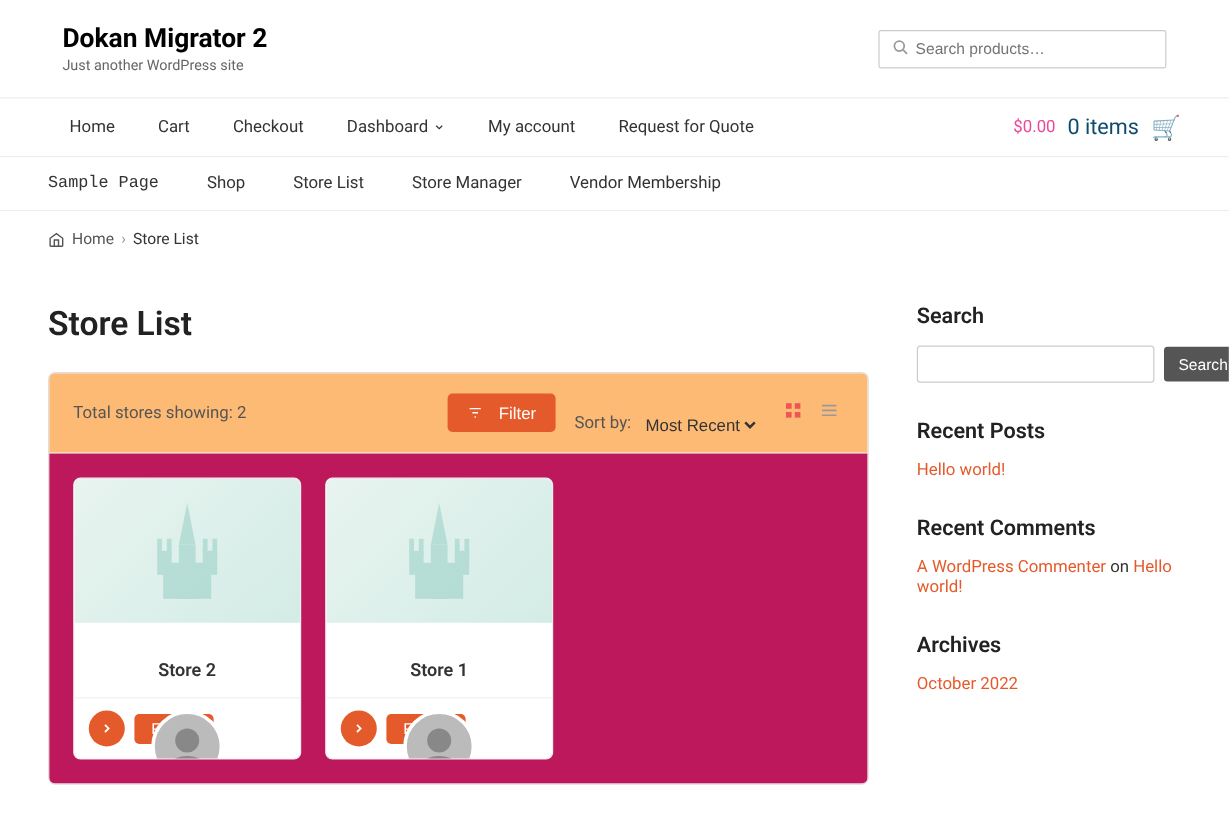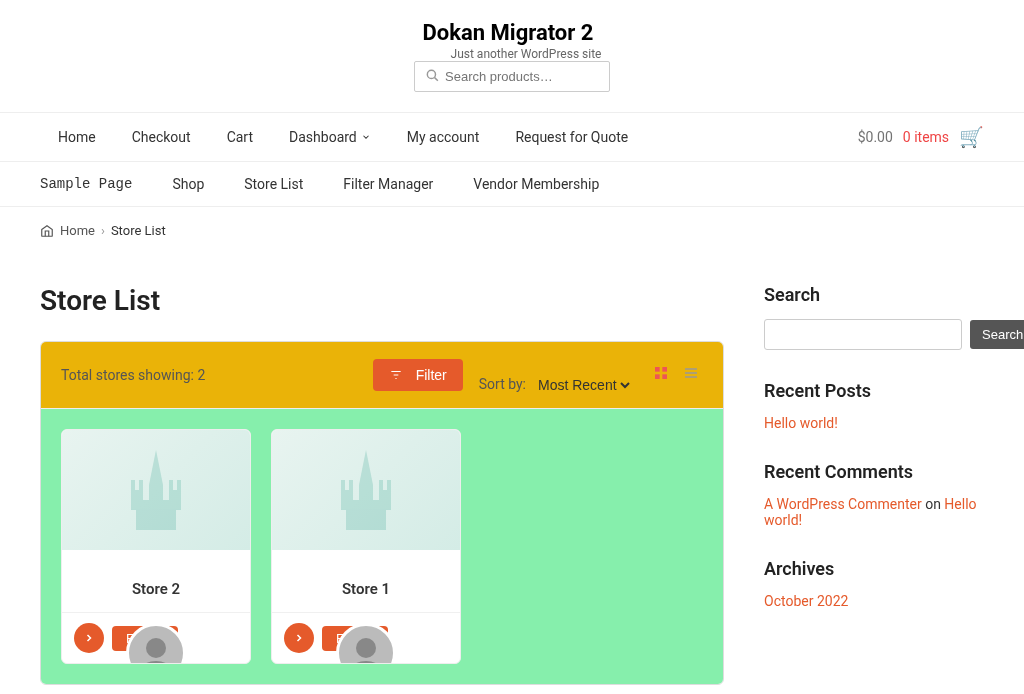--- a/index.html
+++ b/index.html
@@ -1,34 +1,34 @@
 <!DOCTYPE html>
 <html><head>
   <meta charset="utf-8">
   <style>
     * { box-sizing: border-box; margin: 0; padding: 0; }
     body { font-family: -apple-system, BlinkMacSystemFont, 'Segoe UI', Roboto, sans-serif; background: #fff; color: #333; font-size: 14px; }
 
     
-    .site-header { display: flex; align-items: center; justify-content: space-between; padding: 20px 52px; border-bottom: 1px solid #eee; flex-direction: column; }
+    .site-header { display: flex; align-items: center; justify-content: space-between; padding: 20px 52px; border-bottom: 1px solid #eee; }
     .site-branding { }
     .site-title { font-size: 22px; font-weight: 700; color: #000; }
-    .site-tagline { font-size: 12px; color: #666; margin-top: 2px; margin-left: 28px; }
-    .search-form { display: flex; align-items: center; border: 1px solid #ccc; border-radius: 2px; overflow: hidden; padding: 6px 10px; width: 196px; background: #fff; }
+    .site-tagline { font-size: 12px; color: #666; margin-top: 2px; }
+    .search-form { display: flex; align-items: center; border: 1px solid #ccc; border-radius: 2px; overflow: hidden; padding: 6px 10px; width: 240px; background: #fff; }
     .search-form input { border: none; outline: none; font-size: 13px; width: 100%; color: #666; }
     .search-icon-svg { color: #999; margin-right: 6px; flex-shrink: 0; }
 
     
     .primary-nav { display: flex; align-items: center; padding: 0 40px; border-bottom: 1px solid #eee; gap: 0; }
     .primary-nav a { display: inline-block; padding: 16px 18px; font-size: 14px; color: #333; text-decoration: none; }
     .primary-nav .has-dropdown { display: flex; align-items: center; gap: 4px; cursor: pointer; padding: 16px 18px; }
     .primary-nav .has-dropdown span { font-size: 14px; color: #333; }
     .cart-area { margin-left: auto; display: flex; align-items: center; gap: 10px; }
-    .cart-price { font-size: 14px; color: #737373; }
-    .cart-count { font-size: 14px; color: #ef4444; }
+    .cart-price { font-size: 14px; color: #ec4899; }
+    .cart-count { font-size: 18px; color: #0c4a6e; }
     .cart-icon { font-size: 20px; color: #333; }
 
     
     .secondary-nav { display: flex; align-items: center; padding: 0 40px; border-bottom: 1px solid #eee; }
     .secondary-nav a { display: inline-block; padding: 14px 20px; font-size: 14px; color: #333; text-decoration: none; }
     .secondary-nav a:first-child { padding-left: 0; font-family: Liberation Mono, monospace; }
 
     
     .breadcrumb { padding: 16px 40px; display: flex; align-items: center; gap: 6px; font-size: 13px; }
     .breadcrumb a { color: #555; text-decoration: none; display: flex; align-items: center; gap: 4px; }
@@ -38,31 +38,31 @@
     
     .main-content { display: flex; gap: 40px; padding: 30px 40px; }
     .content-area { flex: 1; min-width: 0; }
     .sidebar { width: 220px; flex-shrink: 0; }
 
     
     .page-title { font-size: 28px; font-weight: 600; color: #222; margin-bottom: 24px; }
 
     
     .store-list-container { border: 1px solid #ddd; border-radius: 6px; overflow: hidden; }
-    .store-list-toolbar { display: flex; align-items: center; padding: 14px 20px; background: #eab308; border-bottom: 1px solid #eee; gap: 16px; }
+    .store-list-toolbar { display: flex; align-items: center; padding: 14px 20px; background: #fdba74; border-bottom: 1px solid #eee; gap: 16px; }
     .store-count { font-size: 14px; color: #555; flex: 1; }
     .filter-btn { display: flex; align-items: center; gap: 13px; background: #e55a2b; color: #fff; border: none; border-radius: 4px; padding: 8px 16px; font-size: 14px; cursor: pointer; }
     .sort-area { display: flex; align-items: flex-start; gap: 8px; font-size: 14px; color: #555; margin-top: 20px; }
     .sort-select { border: none; outline: none; font-size: 14px; color: #333; background: transparent; cursor: pointer; }
     .view-toggles { display: flex; gap: 6px; }
     .view-toggle { background: none; border: none; cursor: pointer; color: #999; font-size: 16px; padding: 2px 4px; }
     .view-toggle.active { color: #e55; }
 
     
-    .store-cards { display: flex; gap: 20px; padding: 20px; background: #86efac; }
+    .store-cards { display: flex; gap: 20px; padding: 20px; background: #be185d; }
     .store-card { background: #fff; border: 1px solid #eee; border-radius: 6px; width: 190px; overflow: hidden; position: relative; }
     .store-card-banner { height: 120px; background: linear-gradient(135deg, #e8f4f0 0%, #d4ece6 100%); position: relative; display: flex; align-items: center; justify-content: center; }
     .banner-icon { opacity: 0.25; }
     .store-avatar { width: 60px; height: 60px; border-radius: 50%; background: #bbb; border: 3px solid #fff; position: absolute; bottom: -20px; left: 50%; transform: translateX(-50%); display: flex; align-items: center; justify-content: center; overflow: hidden; }
     .store-avatar svg { fill: #888; }
     .store-card-body { padding: 30px 12px 14px; text-align: center; }
     .store-name { font-size: 15px; font-weight: 600; color: #333; }
     .store-card-footer { display: flex; align-items: center; gap: 8px; padding: 10px 12px; border-top: 1px solid #f0f0f0; }
     .arrow-btn { background: #e55a2b; color: #fff; border: none; border-radius: 50%; width: 30px; height: 30px; display: flex; align-items: center; justify-content: center; cursor: pointer; font-size: 14px; }
     .follow-btn { background: #e55a2b; color: #fff; border: none; border-radius: 4px; padding: 5px 14px; font-size: 13px; cursor: pointer; }
@@ -89,42 +89,42 @@
         <circle cx="11" cy="11" r="7"></circle>
           <line x1="16.5" y1="16.5" x2="22" y2="22"></line>
       </svg>
     </span>
     <input type="text" placeholder="Search products…" style="">
   </form>
 </header>
 
 <nav class="primary-nav">
   <a href="#">Home</a>
+  <a href="#">Cart</a>
   <a href="#">Checkout</a>
-  <a href="#">Cart</a>
   <span class="has-dropdown">
     <span>Dashboard</span>
     <svg width="10" height="10" viewBox="0 0 24 24" fill="none" stroke="#333" stroke-width="2.5">
         <polyline points="6 9 12 15 18 9"></polyline>
       </svg>
   </span>
   <a href="#">My account</a>
   <a href="#">Request for Quote</a>
   <div class="cart-area">
     <span class="cart-price">$0.00</span>
     <span class="cart-count">0 items</span>
     <span class="cart-icon">🛒</span>
   </div>
 </nav>
 
 <nav class="secondary-nav">
   <a href="#">Sample Page</a>
   <a href="#">Shop</a>
   <a href="#">Store List</a>
-  <a href="#">Filter Manager</a>
+  <a href="#">Store Manager</a>
   <a href="#">Vendor Membership</a>
 </nav>
 
 <div class="breadcrumb">
   <svg width="14" height="14" viewBox="0 0 24 24" fill="none" stroke="#555" stroke-width="2">
       <path d="M3 9.5L12 3l9 6.5V20a1 1 0 01-1 1H4a1 1 0 01-1-1z"></path>
       <polyline points="9 21 9 12 15 12 15 21"></polyline>
     </svg>
   <a href="#">Home</a>
   <span class="sep">›</span>

